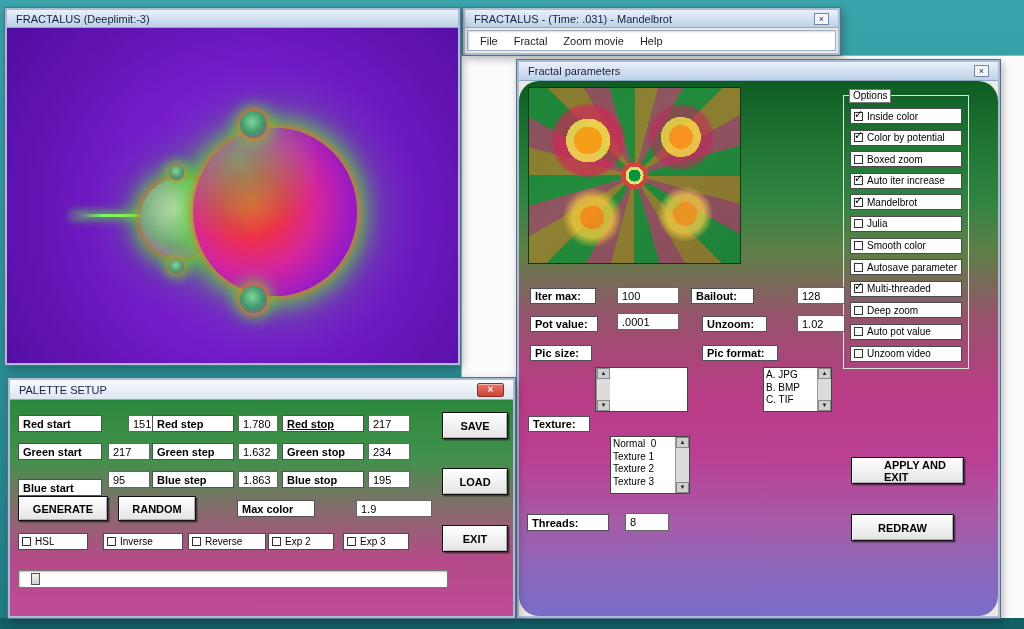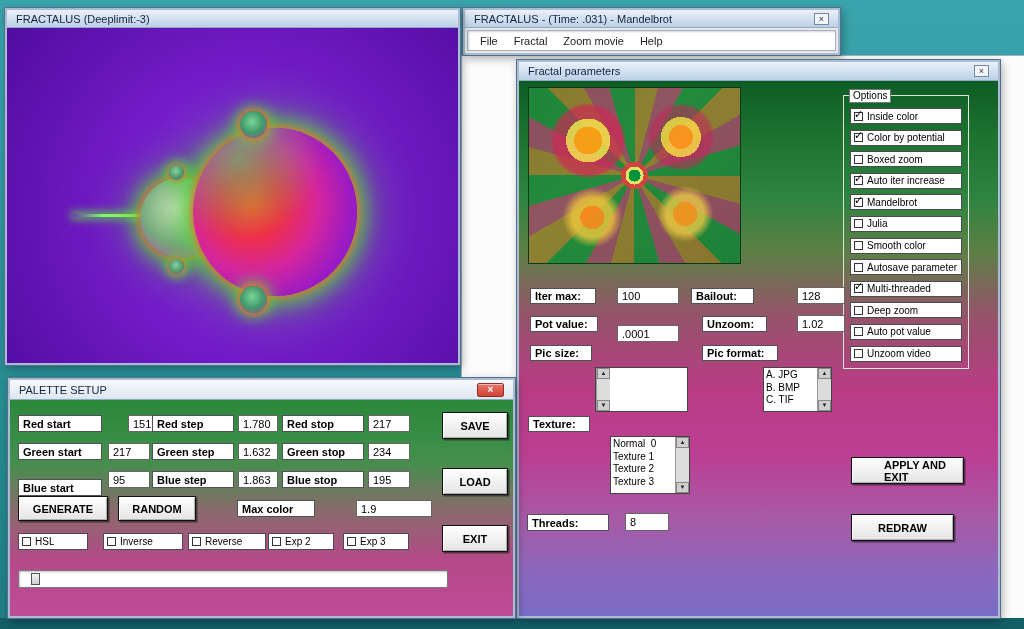--- a/index.html
+++ b/index.html
@@ -49,21 +49,21 @@
     box-shadow: 0 0 4px 1px rgba(255,90,40,.8), 0 0 10px 5px rgba(90,225,60,.65); }
   #m-minitop { top:137px; } #m-minibot { top:231px; }
   #m-antenna { left:66px; top:186px; width:86px; height:3px; border-radius:2px;
     background:linear-gradient(90deg, rgba(120,255,80,.15), #7dff6a 35%, #cfe162);
     box-shadow:0 0 8px 3px rgba(90,230,60,.7); }
 
   
   #params-window { left:517px; top:60px; width:483px; height:558px; }
   #params-titlebar { height:19px; }
   #params-client { position:absolute; left:0; right:0; top:19px; bottom:0; overflow:hidden;
-    background: linear-gradient(180deg,#0e5c25 0%,#1d7230 10%,#2f8440 22%,#5e7f46 32%,#96536b 44%,#b93c85 58%,#bb3f93 70%,#a75aa6 82%,#8a68bd 92%,#7a6cc6 100%); }
+    background: linear-gradient(180deg,#0e5c25 0%,#1d7230 10%,#2f8440 22%,#5e7f46 32%,#96536b 44%,#b93c85 58%,#bb3f93 70%,#a75aa6 82%,#8a68bd 92%,#7a6cc6 100%); border-radius: 20px; }
   #preview { position:absolute; left:9px; top:6px; width:213px; height:177px; border:1px solid #0c3a16; overflow:hidden;
     background:
       radial-gradient(circle at 50% 50%, rgba(0,150,60,.95) 0 6px, rgba(240,240,110,.9) 6px 9px, rgba(225,60,60,.85) 9px 13px, rgba(0,0,0,0) 14px),
       radial-gradient(circle at 28% 30%, rgba(255,160,20,.95) 0 14px, rgba(250,220,80,.85) 14px 22px, rgba(205,40,85,.7) 22px 34px, rgba(0,0,0,0) 38px),
       radial-gradient(circle at 72% 28%, rgba(255,150,30,.95) 0 12px, rgba(250,210,70,.85) 12px 20px, rgba(190,40,90,.6) 20px 30px, rgba(0,0,0,0) 34px),
       radial-gradient(circle at 30% 74%, rgba(255,140,30,.9) 0 12px, rgba(240,200,60,.8) 12px 20px, rgba(0,0,0,0) 30px),
       radial-gradient(circle at 74% 72%, rgba(255,150,30,.9) 0 12px, rgba(235,200,70,.8) 12px 19px, rgba(0,0,0,0) 28px),
       repeating-conic-gradient(from 15deg at 50% 50%, rgba(210,50,120,.6) 0 14deg, rgba(30,140,60,.6) 14deg 30deg, rgba(240,120,40,.5) 30deg 45deg),
       linear-gradient(135deg,#1e7a34,#2a8a3c 40%,#1f7034); }
   .options-group { position:absolute; left:324px; top:14px; width:126px; padding:12px 6px 6px;
@@ -202,21 +202,21 @@
           <span class="checklabel">Unzoom video</span>
         </div>
       </div>
 
       <div class="wlabel" style="left:11px; top:207px; width:66px; height:16px;">Iter max:</div>
       <div class="field" style="left:98px; top:206px; width:62px; height:17px;">100</div>
       <div class="wlabel" style="left:172px; top:207px; width:63px; height:16px;">Bailout:</div>
       <div class="field" style="left:278px; top:206px; width:48px; height:17px;">128</div>
 
       <div class="wlabel" style="left:11px; top:235px; width:68px; height:16px;">Pot value:</div>
-      <div class="field" style="left:98px; top:244px; width:62px; height:17px;">.0001</div>
+      <div class="field" style="left:98px; top:232px; width:62px; height:17px;">.0001</div>
       <div class="wlabel" style="left:183px; top:235px; width:65px; height:16px;">Unzoom:</div>
       <div class="field" style="left:278px; top:234px; width:48px; height:17px;">1.02</div>
 
       <div class="wlabel" style="left:11px; top:264px; width:62px; height:16px;">Pic size:</div>
       <div class="wlabel" style="left:183px; top:264px; width:76px; height:16px;">Pic format:</div>
 
       <div class="listbox" style="left:76px; top:286px; width:93px; height:45px;">
         <div class="lb-scroll">
           <span class="sb">▲</span>
           <span class="sb">▼</span>
@@ -261,21 +261,21 @@
     <div class="titlebar palette-tb">
       <span class="title">PALETTE SETUP</span>
       <span class="red-close">×</span>
     </div>
     <div id="palette-client">
 
       <div class="wlabel" style="left:8px; top:15px; width:84px; height:17px;">Red start</div>
       <div class="field" style="left:98px; top:15px; width:48px; height:17px;margin-left:20px;">151</div>
       <div class="wlabel" style="left:142px; top:15px; width:82px; height:17px;">Red step</div>
       <div class="field" style="left:228px; top:15px; width:40px; height:17px;">1.780</div>
-      <div class="wlabel" style="left:272px; top:15px; width:82px; height:17px;">Red stop</div>
+      <div class="wlabel" style="left:272px; top:15px; width:82px; height:17px;text-decoration:underline;">Red stop</div>
       <div class="field" style="left:358px; top:15px; width:42px; height:17px;">217</div>
 
       <div class="wlabel" style="left:8px; top:43px; width:84px; height:17px;">Green start</div>
       <div class="field" style="left:98px; top:43px; width:42px; height:17px;">217</div>
       <div class="wlabel" style="left:142px; top:43px; width:82px; height:17px;">Green step</div>
       <div class="field" style="left:228px; top:43px; width:40px; height:17px;">1.632</div>
       <div class="wlabel" style="left:272px; top:43px; width:82px; height:17px;">Green stop</div>
       <div class="field" style="left:358px; top:43px; width:42px; height:17px;">234</div>
 
       <div class="wlabel" style="left:8px; top:71px; width:84px; height:17px;margin-top:8px;">Blue start</div>

